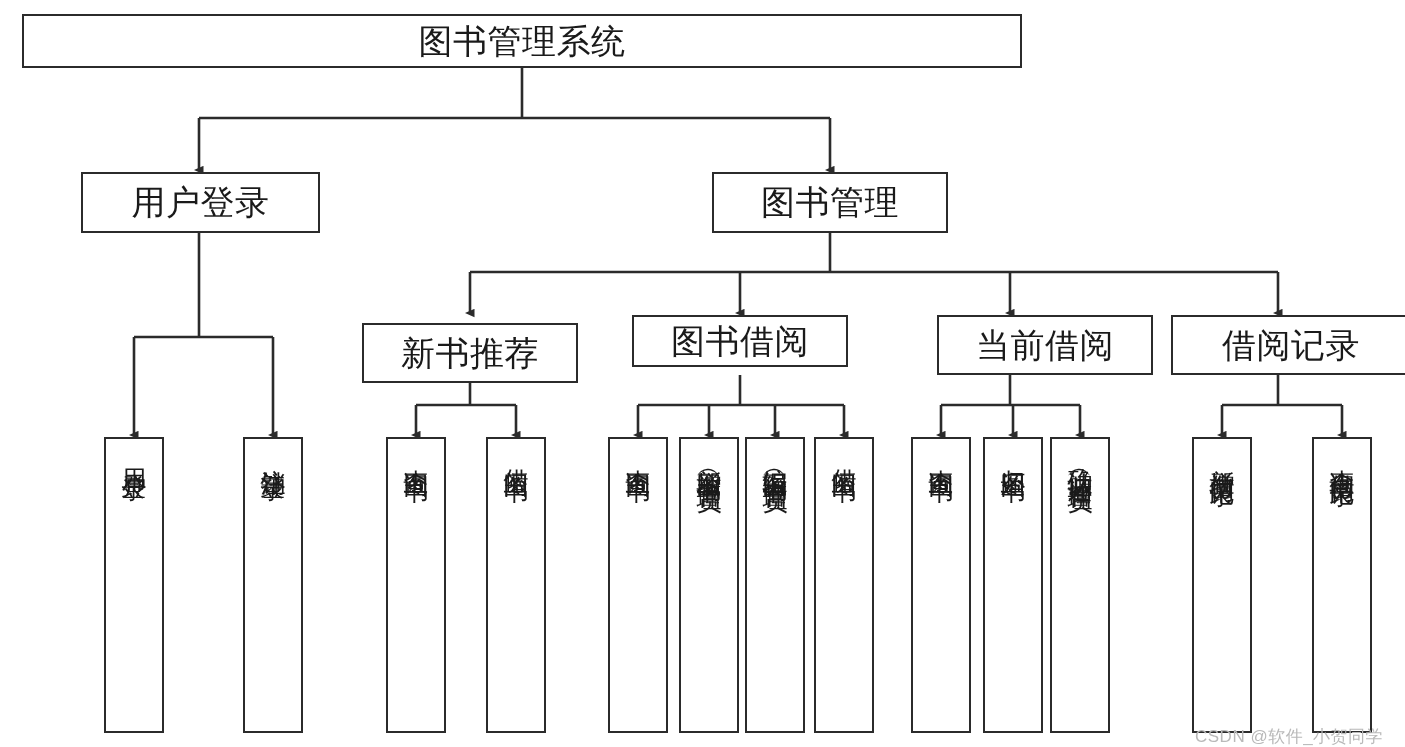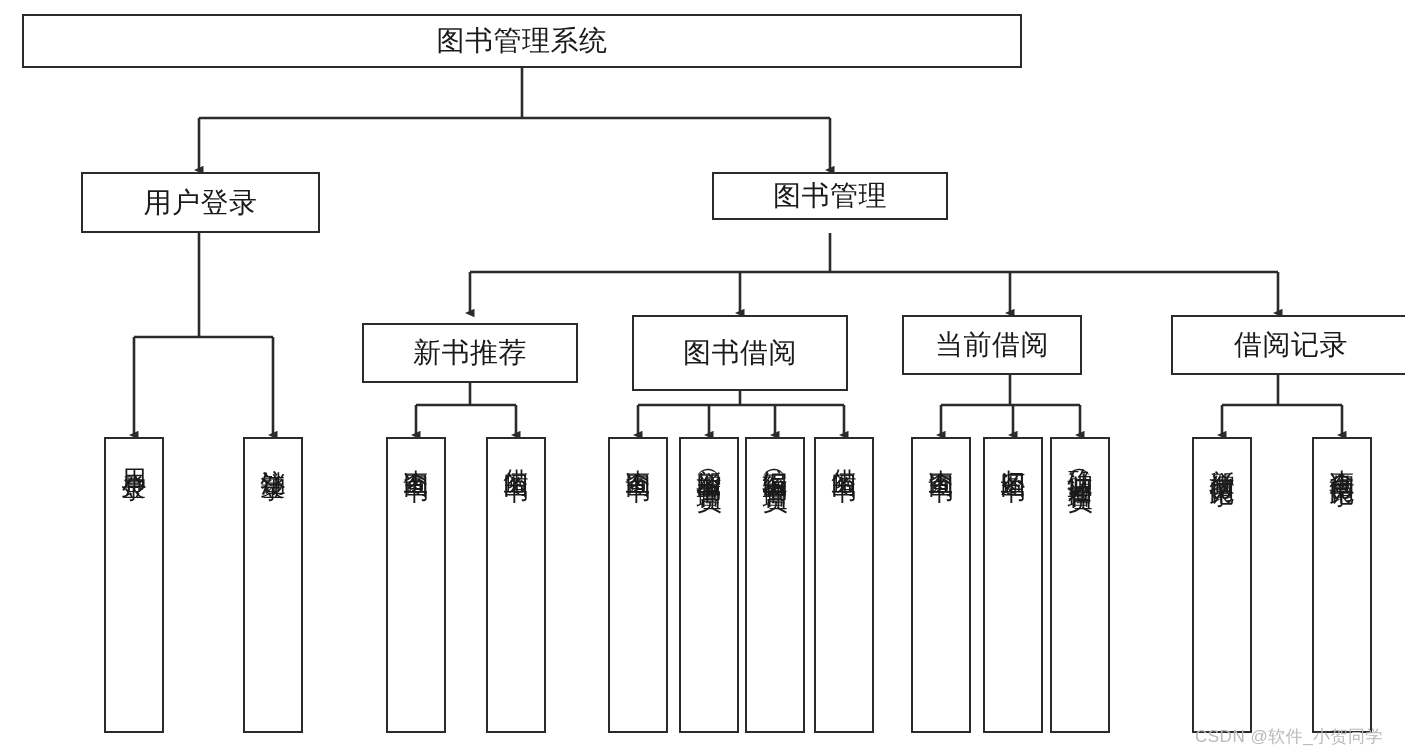--- a/index.html
+++ b/index.html
@@ -36,21 +36,21 @@
     color: #1a1a1a;
   }
   .node-label {
     display: block;
     text-align: center;
     line-height: 1.12;
     white-space: nowrap;
     color: #1a1a1a;
   }
   .horiz .node-label {
-    font-size: 28px;
+    font-size: 34px;
     letter-spacing: 0.5px;
   }
   .vert {
     align-items: flex-start;
     padding-top: 10px;
   }
   .vert .node-label {
     writing-mode: vertical-rl;
     text-orientation: upright;
     font-size: 25px;
@@ -123,31 +123,31 @@
     </g>
   </svg>
 
   <div class="node horiz" style="left:22px; top:14px; width:1000px; height:54px;">
     <span class="node-label">图书管理系统</span>
   </div>
 
   <div class="node horiz" style="left:81px; top:172px; width:239px; height:61px;">
     <span class="node-label">用户登录</span>
   </div>
-  <div class="node horiz" style="left:712px; top:172px; width:236px; height:48px;">
+  <div class="node horiz" style="left:712px; top:172px; width:236px; height:61px;">
     <span class="node-label">图书管理</span>
   </div>
 
   <div class="node horiz" style="left:362px; top:315px; width:216px; height:60px;margin-top:8px;">
     <span class="node-label">新书推荐</span>
   </div>
-  <div class="node horiz" style="left:632px; top:315px; width:216px; height:76px;">
+  <div class="node horiz" style="left:632px; top:315px; width:216px; height:52px;">
     <span class="node-label">图书借阅</span>
   </div>
-  <div class="node horiz" style="left:902px; top:315px; width:180px; height:60px;">
+  <div class="node horiz" style="left:937px; top:315px; width:216px; height:60px;">
     <span class="node-label">当前借阅</span>
   </div>
   <div class="node horiz" style="left:1171px; top:315px; width:240px; height:60px;">
     <span class="node-label">借阅记录</span>
   </div>
 
   <div class="node vert" style="left:104px; top:437px; width:60px; height:296px;">
     <span class="node-label">用户登录</span>
   </div>
   <div class="node vert" style="left:243px; top:437px; width:60px; height:296px;">

